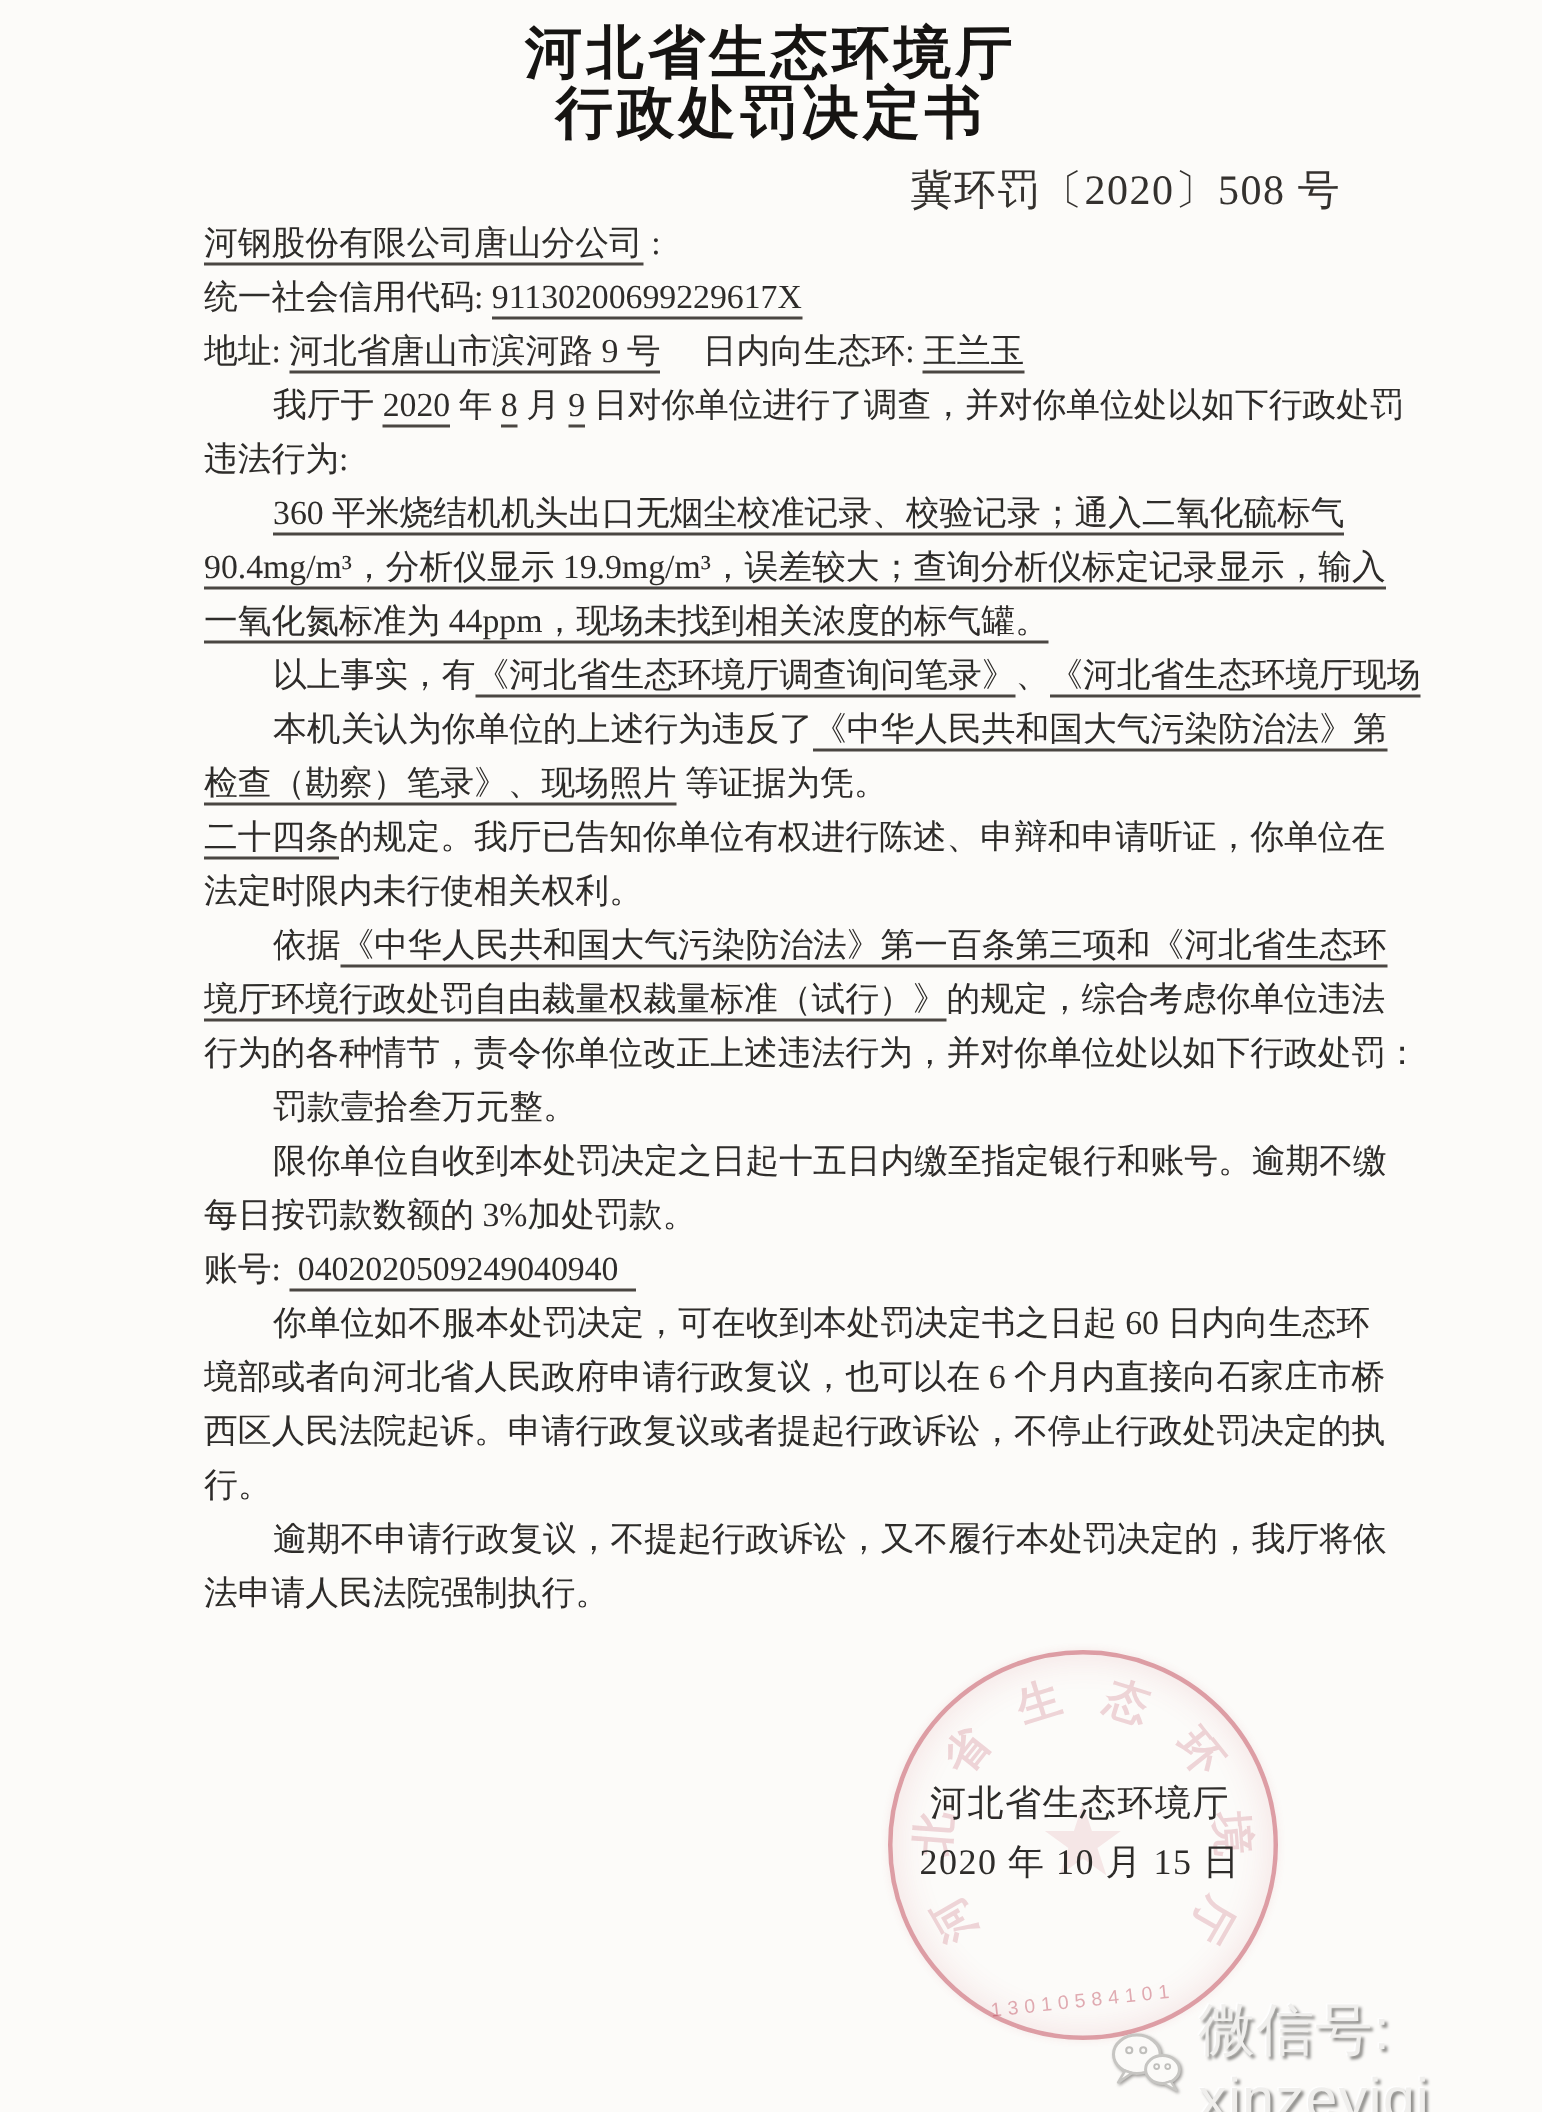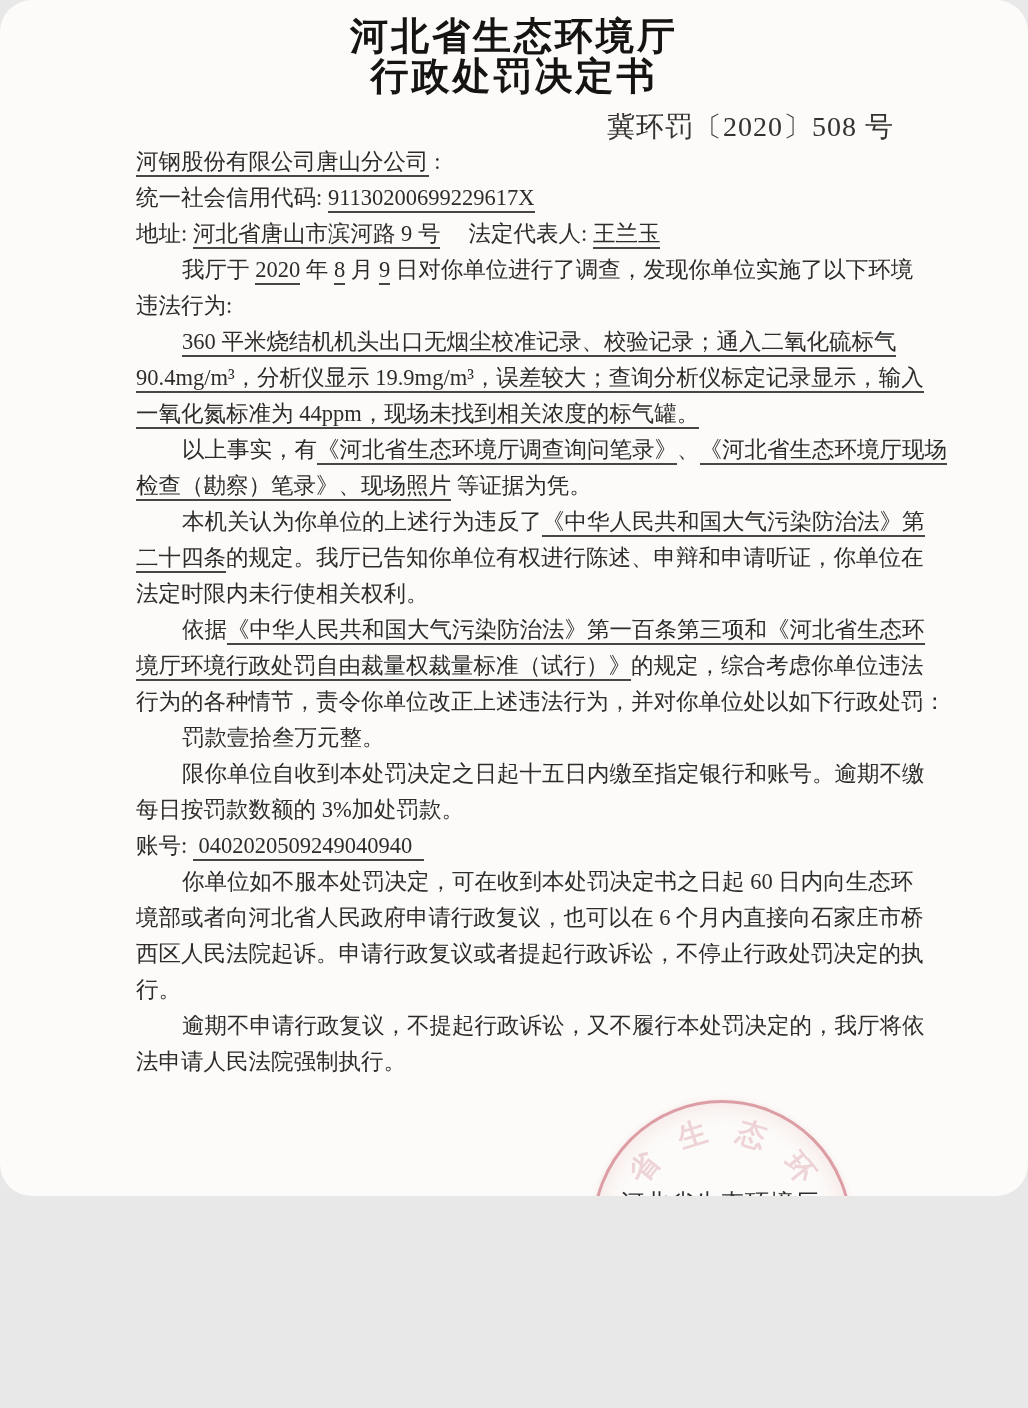--- a/index.html
+++ b/index.html
@@ -1,21 +1,20 @@
 <!DOCTYPE html>
 <html><head>
 <meta charset="utf-8">
 <style>
   html,body { margin:0; padding:0; background:#e8e8e8; }
   .page {
-    position:relative; width:1028px; height:1196px; margin:0 auto;
+    position:relative; width:1028px; height:1408px; margin:0 auto;
     background:#fcfbf9; overflow:hidden;
     font-family:"Liberation Serif","DejaVu Serif",serif;
     color:#2e2c2a;
-    border-radius:32px;
   }
   .titles { padding-top:16px; text-align:center; }
   .title-line { font-size:38px; line-height:40px; font-weight:700; color:#161412; letter-spacing:3px; }
   .docno { margin-top:12px; height:30px; text-align:right; padding-right:134px;
            font-size:28px; letter-spacing:1px; color:#34312e; }
   .body { margin-top:6px; padding-left:136px; padding-right:84px; font-size:22.5px; }
   .line { height:36px; line-height:36px; white-space:nowrap; }
   .line span { white-space:pre; }
   .indent { padding-left:46px; }
   .u { border-bottom:2px solid #4a4642; padding-bottom:1px; }
@@ -64,29 +63,29 @@
   <div class="titles">
     <div class="title-line">河北省生态环境厅</div>
     <div class="title-line">行政处罚决定书</div>
   </div>
 
   <div class="docno">冀环罚〔2020〕508 号</div>
 
   <div class="body" id="doc-body">
       <div class="line"><span class="u">河钢股份有限公司唐山分公司</span><span> :</span></div>
       <div class="line"><span>统一社会信用代码: </span><span class="u">91130200699229617X</span></div>
-      <div class="line"><span>地址: </span><span class="u">河北省唐山市滨河路 9 号</span><span>　 </span><span>法定代表人: </span><span class="u">王兰玉</span></div>
-      <div class="line indent"><span>我厅于 </span><span class="u">2020</span><span> 年 </span><span class="u">8</span><span> 月 </span><span class="u">9</span><span> 日对你单位进行了调查，发现你单位实施了以下环境</span></div>
+      <div class="line"><span>地址: </span><span class="u">河北省唐山市滨河路 9 号</span><span>　 </span><span>日内向生态环: </span><span class="u">王兰玉</span></div>
+      <div class="line indent"><span>我厅于 </span><span class="u">2020</span><span> 年 </span><span class="u">8</span><span> 月 </span><span class="u">9</span><span> 日对你单位进行了调查，并对你单位处以如下行政处罚</span></div>
       <div class="line"><span>违法行为:</span></div>
       <div class="line indent"><span class="u">360 平米烧结机机头出口无烟尘校准记录、校验记录；通入二氧化硫标气</span></div>
       <div class="line"><span class="u">90.4mg/m³，分析仪显示 19.9mg/m³，误差较大；查询分析仪标定记录显示，输入</span></div>
       <div class="line"><span class="u">一氧化氮标准为 44ppm，现场未找到相关浓度的标气罐。</span></div>
       <div class="line indent"><span>以上事实，有</span><span class="u">《河北省生态环境厅调查询问笔录》</span><span>、</span><span class="u">《河北省生态环境厅现场</span></div>
+      <div class="line indent"><span>本机关认为你单位的上述行为违反了</span><span class="u">《中华人民共和国大气污染防治法》第</span></div>
       <div class="line"><span class="u">检查（勘察）笔录》、现场照片</span><span> 等证据为凭。</span></div>
-      <div class="line indent"><span>本机关认为你单位的上述行为违反了</span><span class="u">《中华人民共和国大气污染防治法》第</span></div>
       <div class="line"><span class="u">二十四条</span><span>的规定。我厅已告知你单位有权进行陈述、申辩和申请听证，你单位在</span></div>
       <div class="line"><span>法定时限内未行使相关权利。</span></div>
       <div class="line indent"><span>依据</span><span class="u">《中华人民共和国大气污染防治法》第一百条第三项和《河北省生态环</span></div>
       <div class="line"><span class="u">境厅环境行政处罚自由裁量权裁量标准（试行）》</span><span>的规定，综合考虑你单位违法</span></div>
       <div class="line"><span>行为的各种情节，责令你单位改正上述违法行为，并对你单位处以如下行政处罚：</span></div>
       <div class="line indent"><span>罚款壹拾叁万元整。</span></div>
       <div class="line indent"><span>限你单位自收到本处罚决定之日起十五日内缴至指定银行和账号。逾期不缴</span></div>
       <div class="line"><span>每日按罚款数额的 3%加处罚款。</span></div>
       <div class="line"><span>账号: </span><span class="u"> 0402020509249040940  </span></div>
       <div class="line indent"><span>你单位如不服本处罚决定，可在收到本处罚决定书之日起 60 日内向生态环</span></div>

